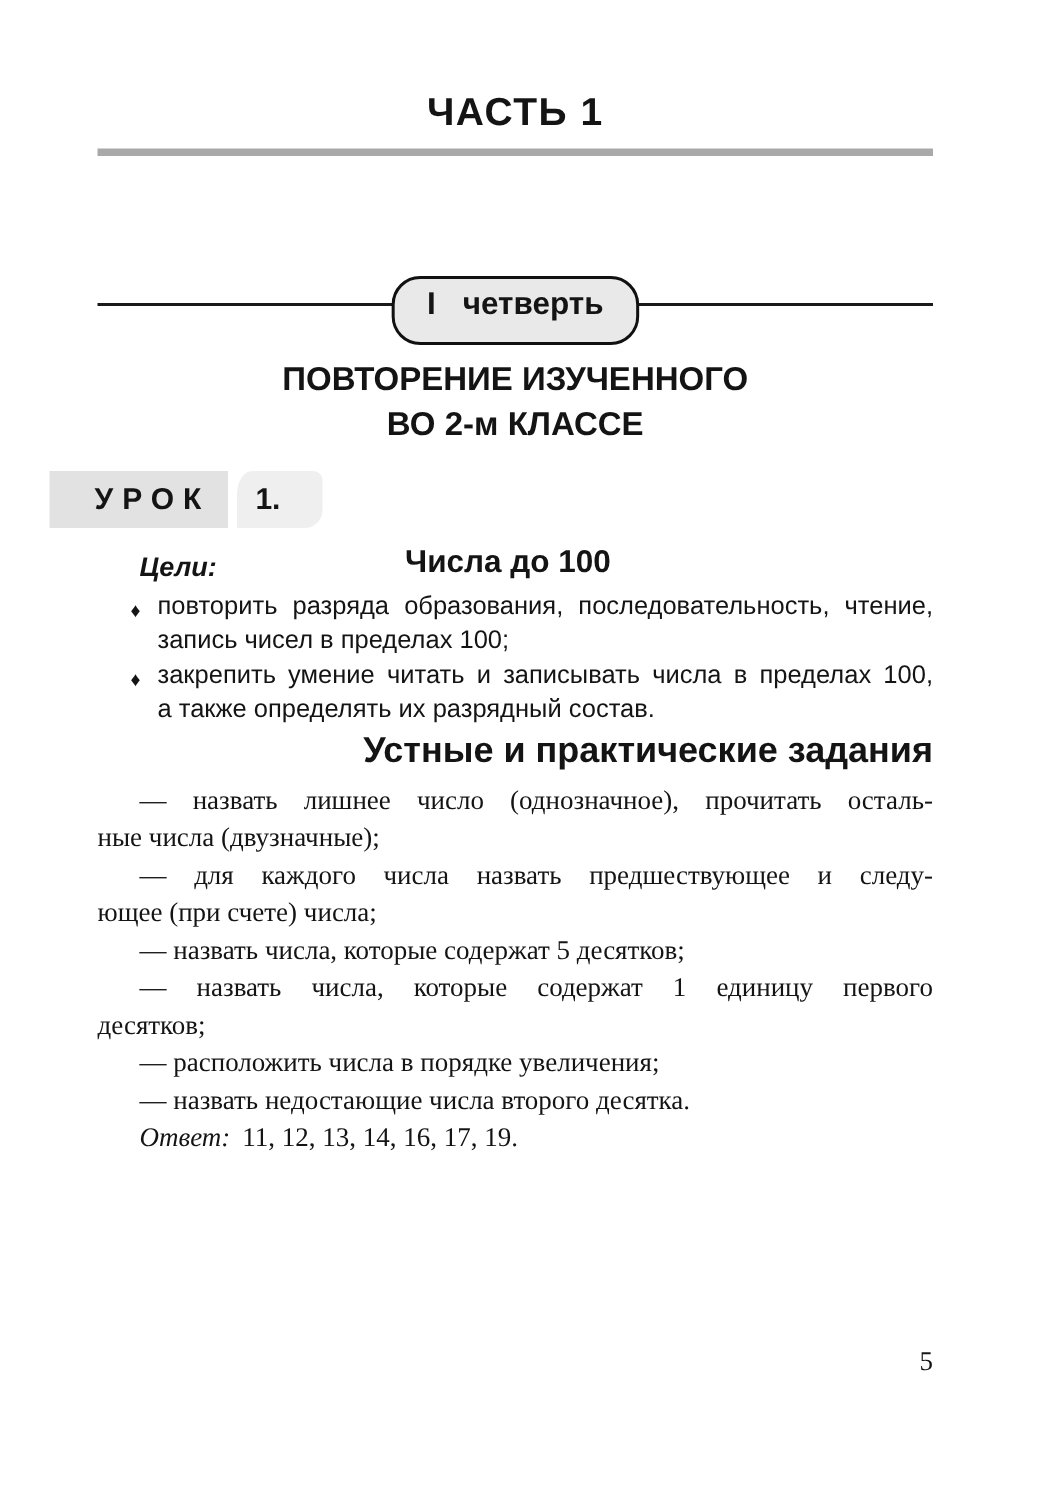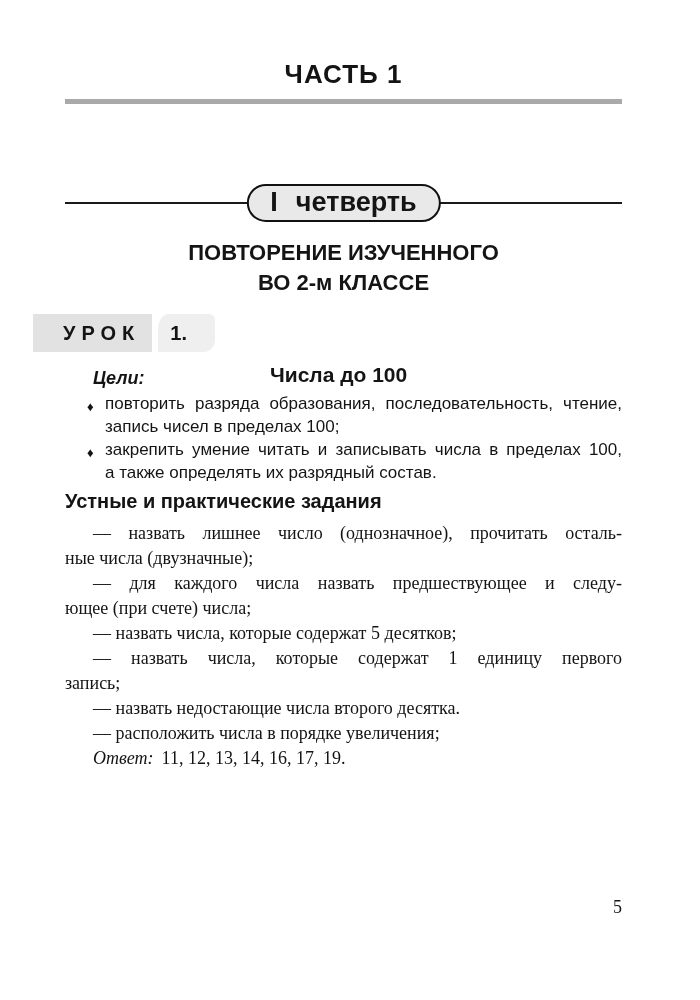--- a/index.html
+++ b/index.html
@@ -16,23 +16,23 @@
     text-align:center; font-family:"Liberation Sans","DejaVu Sans",sans-serif;
     font-weight:bold; font-size:26px; line-height:34px; letter-spacing:1px;
   }
   .gray-rule { position:absolute; top:99px; left:65px; width:557px; height:5px; background:#a9a9a9; }
 
   .quarter-row { position:absolute; top:184px; left:65px; width:557px; height:38px; }
   .quarter-line { position:absolute; top:18px; left:0; width:100%; height:2px; background:#1a1a1a; }
   .quarter-badge {
     position:absolute; top:0; left:50%; transform:translateX(-50%);
     background:#e9e9e9; border:2px solid #111; border-radius:19px;
-    height:38px; line-height:33px; padding:0 22px;
+    height:46px; line-height:33px; padding:0 22px;
     font-family:"Liberation Sans","DejaVu Sans",sans-serif;
-    font-weight:bold; font-size:27px; white-space:nowrap;
+    font-weight:bold; font-size:21px; white-space:nowrap;
   }
   .q-num { display:inline-block; margin-right:18px; }
 
   .chapter {
     position:absolute; top:238px; left:65px; width:557px; text-align:center;
     font-family:"Liberation Sans","DejaVu Sans",sans-serif;
     font-weight:bold; font-size:22px; line-height:30px;
   }
 
   .lesson-row { position:absolute; top:314px; left:0; width:700px; height:38px; }
@@ -50,22 +50,22 @@
 
   .goals { position:absolute; top:366px; left:65px; width:557px; font-family:Liberation Sans, sans-serif; }
   .goals-heading { margin-left:28px; font-style:italic; font-weight:bold; font-size:18px; line-height:25px; margin-bottom:1px; }
   .goal-item { position:relative; padding-left:40px; }
   .diamond { position:absolute; left:22px; top:3px; font-size:13px; line-height:23px; }
   .goal-line { font-size:17px; line-height:23px; }
 
   .jline { text-align:justify; text-align-last:justify; }
 
   .tasks-heading {
-    position:absolute; top:489px; left:65px; width:557px; text-align:left;
-    font-family:"Liberation Sans","DejaVu Sans",sans-serif; font-weight:bold; font-size:20px; line-height:24px;
+    position:absolute; top:489px; left:65px; width:557px; text-align:right;
+    font-family:"Liberation Sans","DejaVu Sans",sans-serif; font-weight:bold; font-size:24px; line-height:24px;
   }
 
   .task { position:absolute; left:65px; width:557px; font-size:18px; line-height:25px; }
   .task1 { top:521px; }
   .task2 { top:812px; }
   .indent { padding-left:28px; }
   .task-icon {
     display:inline-block; width:36px; height:25px;
     border:2px solid #222; border-radius:6px;
     text-align:center; font-weight:bold; font-size:17px; line-height:21px;
@@ -121,23 +121,23 @@
   <div class="tasks-heading">Устные и практические задания</div>
 
   <div class="task task1">
 
     <div class="indent jline">— назвать лишнее число (однозначное), прочитать осталь-</div>
     <div>ные числа (двузначные);</div>
     <div class="indent jline">— для каждого числа назвать предшествующее и следу-</div>
     <div>ющее (при счете) числа;</div>
     <div class="indent">— назвать числа, которые содержат 5 десятков;</div>
     <div class="indent jline">— назвать числа, которые содержат 1 единицу первого</div>
-    <div>запись;</div>
+    <div>десятков;</div>
+    <div class="indent">— расположить числа в порядке увеличения;</div>
     <div class="indent">— назвать недостающие числа второго десятка.</div>
-    <div class="indent">— расположить числа в порядке увеличения;</div>
 
     <div class="indent">
       <span class="answer-label">Ответ:</span><span>11, 12, 13, 14, 16, 17, 19.</span>
     </div>
   </div>
 
 
   <div class="page-number">5</div>
 
 </div>

